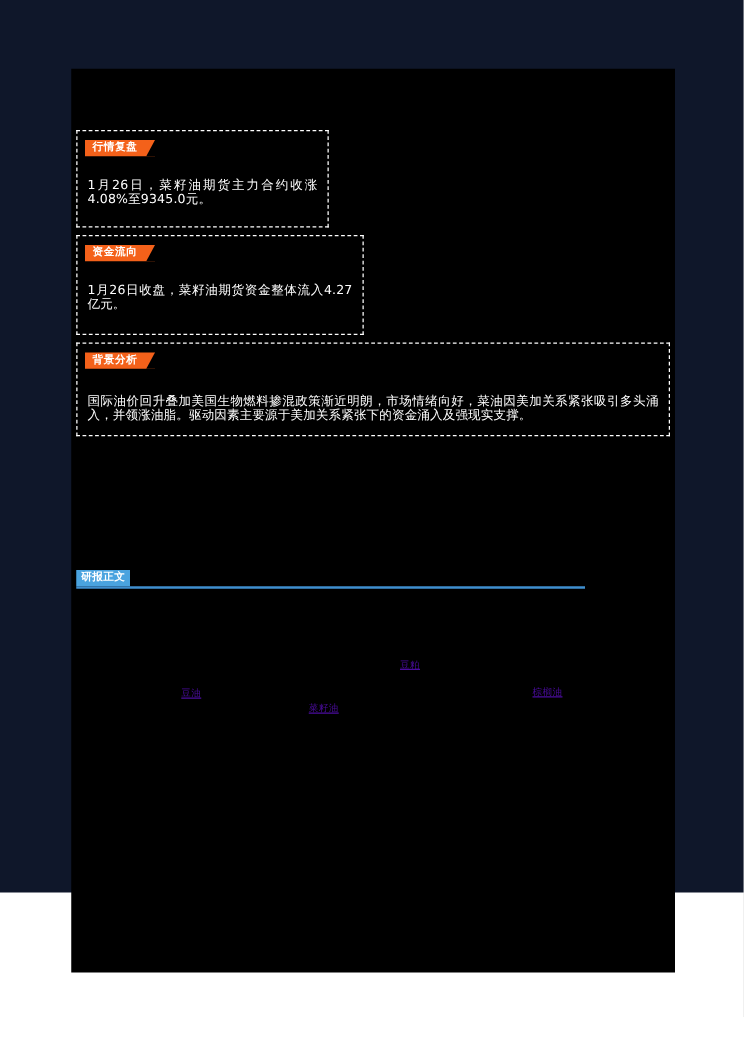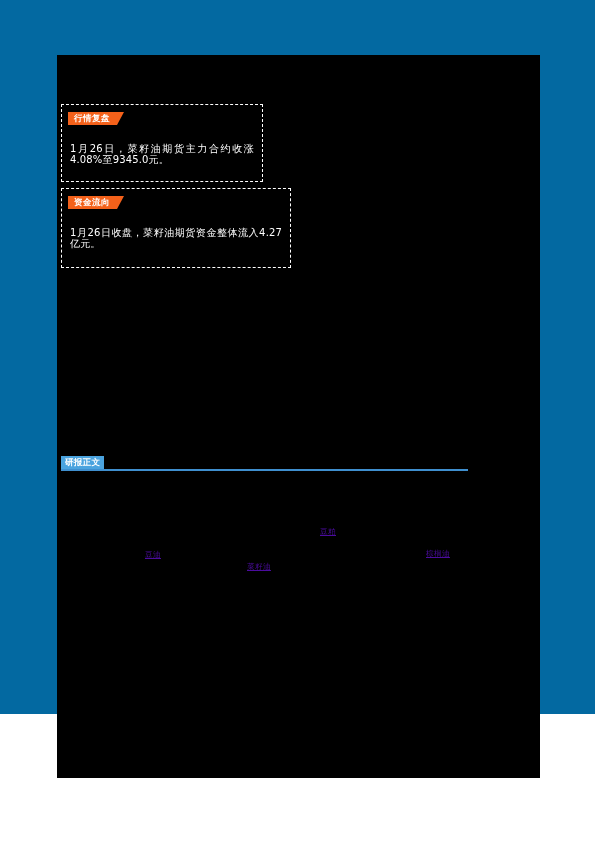--- a/index.html
+++ b/index.html
@@ -9,21 +9,21 @@
     width: 595px;
     height: 842px;
     overflow: hidden;
     font-family: "DejaVu Sans", "Liberation Sans", sans-serif;
   }
 
   #page {
     position: relative;
     width: 595px;
     height: 714px;
-    background: #0369a1;
+    background: #0f172a;
   }
 
   
   #article {
     position: absolute;
     left: 57px;
     top: 55px;
     width: 483px;
     height: 723px;
     background: #000000;
@@ -147,20 +147,24 @@
     <div class="section" id="sec-market">
       <div class="badge">行情复盘</div>
       <div class="section-body">1月26日，菜籽油期货主力合约收涨4.08%至9345.0元。</div>
     </div>
 
     <div class="section" id="sec-flow">
       <div class="badge">资金流向</div>
       <div class="section-body">1月26日收盘，菜籽油期货资金整体流入4.27亿元。</div>
     </div>
 
+    <div class="section" id="sec-bg">
+      <div class="badge">背景分析</div>
+      <div class="section-body">国际油价回升叠加美国生物燃料掺混政策渐近明朗，市场情绪向好，菜油因美加关系紧张吸引多头涌入，并领涨油脂。驱动因素主要源于美加关系紧张下的资金涌入及强现实支撑。</div>
+    </div>
 
 
     <div id="report-head">
       <div class="rbadge">研报正文</div>
       <div class="rline"></div>
     </div>
 
     <a class="clink" id="link-doupo">豆粕</a>
     <a class="clink" id="link-douyou">豆油</a>
     <a class="clink" id="link-caiyou">菜籽油</a>

